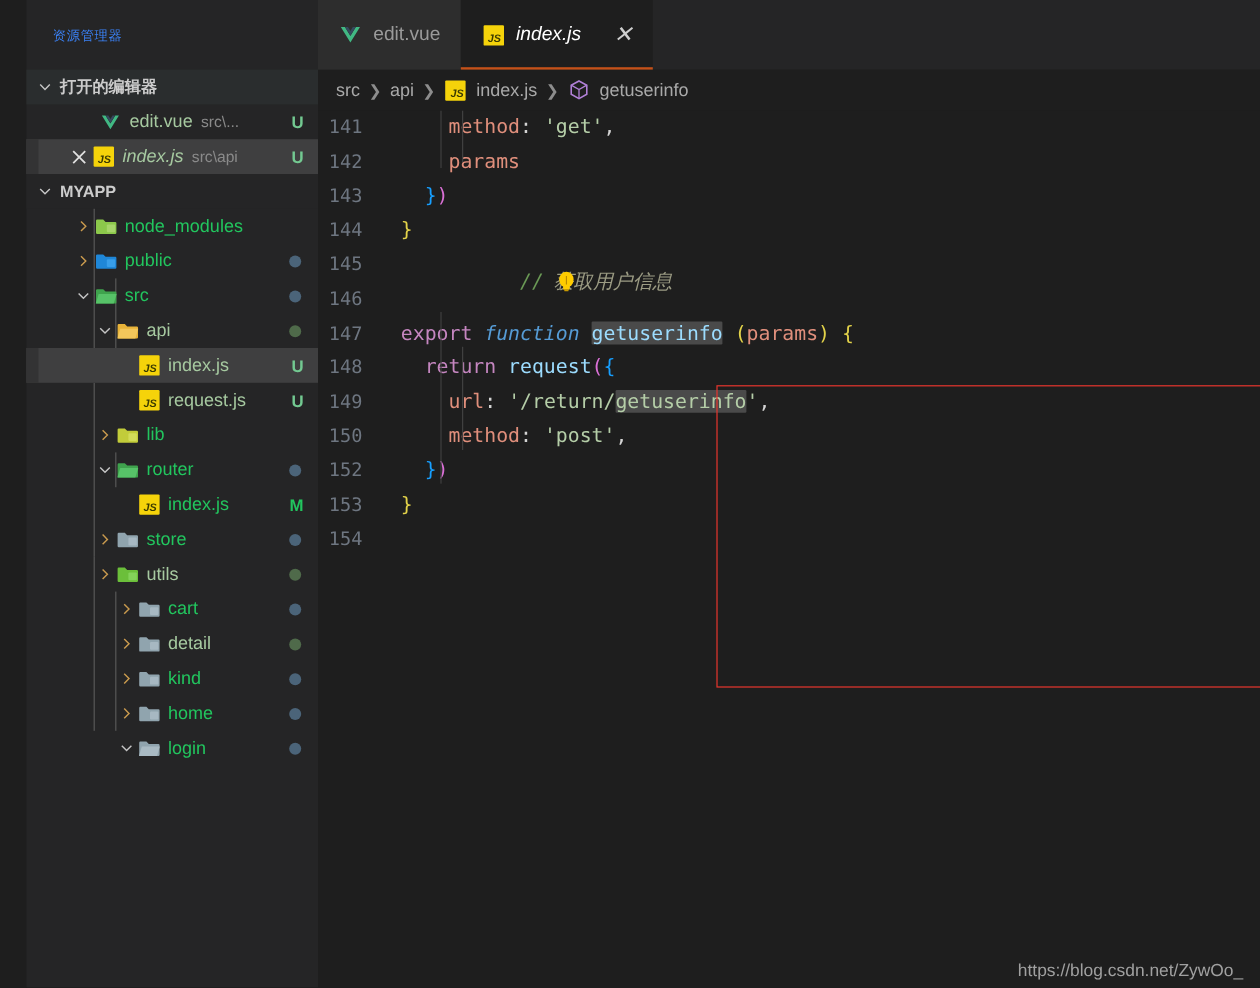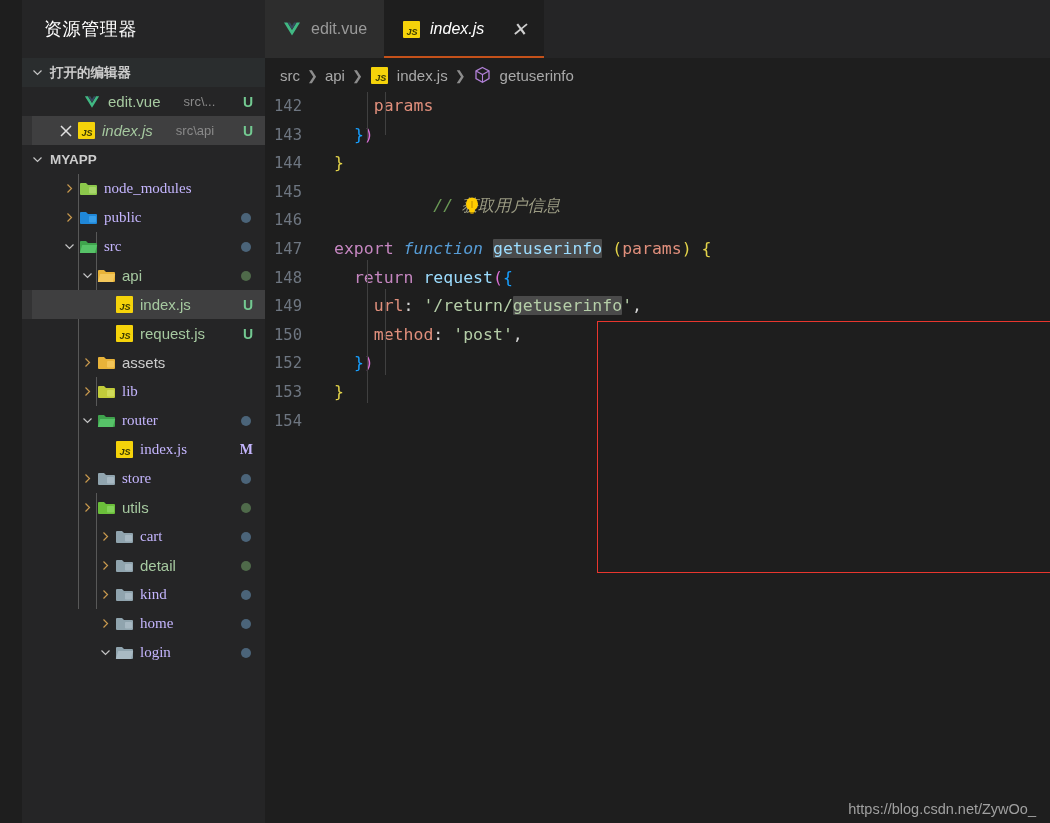--- a/index.html
+++ b/index.html
@@ -11,46 +11,46 @@
   }
   .app { position: relative; width: 1050px; height: 823px; display: flex; background: #1e1e1e; }
 
   
   .activitybar { width: 22px; height: 823px; background: #1e1e1e; flex: 0 0 22px; }
 
   
   .sidebar { width: 243px; flex: 0 0 243px; height: 823px; background: #252526; display: flex; flex-direction: column; }
   .sidebar-title {
     height: 58px; display: flex; align-items: center;
-    padding-left: 22px; color: #ffffff; font-size: 18px; letter-spacing: .6px;
+    padding-left: 22px; color: #3b82f6; font-size: 11px; letter-spacing: .6px;
   }
   .section-header {
     height: 29px; display: flex; align-items: center; gap: 4px;
     color: #cccccc; font-size: 13.5px; font-weight: bold; padding-left: 6px;
     background: #252526;
   }
   .section-header.open-editors { background: #2a2d2e; }
   .twisty { width: 18px; text-align: center; color: #c5c5c5; font-size: 11px; line-height: 1; }
   .twisty svg { display:block; margin:0 auto; }
 
   .row {
     height: 29px; display: flex; align-items: center;
     font-size: 15px; color: #cfcfcf; white-space: nowrap; position: relative;
   }
   .row.selected { background: #3f3f40; }
   .row.selected::before {
     content:""; position:absolute; left:0; top:0; bottom:0; width:10px; background:#333334;
   }
   .row .label { margin-left: 6px; }
-  .row .desc { margin-left: 23px; color: #8a8a8a; font-size: 13px; }
+  .row .desc { margin-left: 7px; color: #8a8a8a; font-size: 13px; }
   .row .badge { position: absolute; right: 12px; font-size: 14px; font-weight: bold; }
   .row .dot { position: absolute; right: 14px; width: 10px; height: 10px; border-radius: 50%; }
 
   .g-green  { color: #73c991; }
-  .g-blue   { color: #c4b5fd; font-family: Liberation Serif, serif; }
+  .g-blue   { color: #22c55e; }
   .g-grey   { color: #cccccc; }
   .g-lightg { color: #a6c9a0; }
 
   
   .ico { width: 20px; height: 18px; display:inline-flex; align-items:center; justify-content:center; flex:0 0 20px; }
   .ico svg { display: block; }
   .jsicon {
     width: 17px; height: 17px; background: #f5d30a; color: #3a3a00;
     font-size: 9px; font-weight: bold; font-style: italic;
     display:inline-flex; align-items:flex-end; justify-content:flex-end;
@@ -259,35 +259,20 @@
             <span class="badge g-green">U</span>
           </div>
           <div class="row">
             <span style="flex: 0 0 auto; width: 74px;"></span>
             <span class="twisty"></span>
             <span class="ico">
               <span class="jsicon">JS</span>
             </span>
             <span class="label g-lightg">request.js</span>
             <span class="badge g-green">U</span>
-          </div>
-          <div class="row">
-            <span style="flex: 0 0 auto; width: 56px;"></span>
-            <span class="twisty">
-              <svg width="11" height="11" viewBox="0 0 11 11">
-                <path d="M3.5 1.5 L7.5 5.5 L3.5 9.5" stroke="#c99a4e" stroke-width="1.2" fill="none"></path>
-              </svg>
-            </span>
-            <span class="ico">
-              <svg width="19" height="16" viewBox="0 0 19 16">
-                <path d="M1 3 a1 1 0 0 1 1-1 h5 l2 2 h8 a1 1 0 0 1 1 1 v8 a1 1 0 0 1 -1 1 h-15 a1 1 0 0 1 -1 -1 z" fill="#e8b339"></path>
-                <rect x="10" y="6" width="7" height="6.5" rx="1" fill="#f3c75b" opacity="0.92"></rect>
-              </svg>
-            </span>
-            <span class="label g-grey">assets</span>
           </div>
           <div class="row">
             <span style="flex: 0 0 auto; width: 56px;"></span>
             <span class="twisty">
               <svg width="11" height="11" viewBox="0 0 11 11">
                 <path d="M3.5 1.5 L7.5 5.5 L3.5 9.5" stroke="#c99a4e" stroke-width="1.2" fill="none"></path>
               </svg>
             </span>
             <span class="ico">
               <svg width="19" height="16" viewBox="0 0 19 16">
@@ -475,20 +460,21 @@
           <path d="M8.5 1.5 L15 5 L15 12.5 L8.5 16.2 L2 12.5 L2 5 Z" fill="none" stroke="#b180d7" stroke-width="1.3"></path>
           <path d="M2 5 L8.5 8.6 L15 5 M8.5 8.6 L8.5 16.2" fill="none" stroke="#b180d7" stroke-width="1.1"></path>
         </svg>
       </span>
       <span>getuserinfo</span>
     </div>
 
     <div class="code-wrap">
       <div class="code">
 
+        <div class="cl"><span class="ln">141</span><span class="ct"><span class="t-plain">    </span><span class="t-prop">method</span><span class="t-plain">: </span><span class="t-str">'get'</span><span class="t-plain">,</span></span></div>
 
         <div class="cl"><span class="ln">142</span><span class="ct"><span class="t-plain">    </span><span class="t-var">params</span></span></div>
 
         <div class="cl"><span class="ln">143</span><span class="ct"><span class="t-plain">  </span><span class="b-blue">}</span><span class="b-pink">)</span></span></div>
 
         <div class="cl"><span class="ln">144</span><span class="ct"><span class="b-yellow">}</span></span></div>
 
         <div class="cl"><span class="ln">145</span><span class="ct"></span></div>
 
         <div class="cl"><span class="ln">146</span><span class="ct" style="position:relative">

